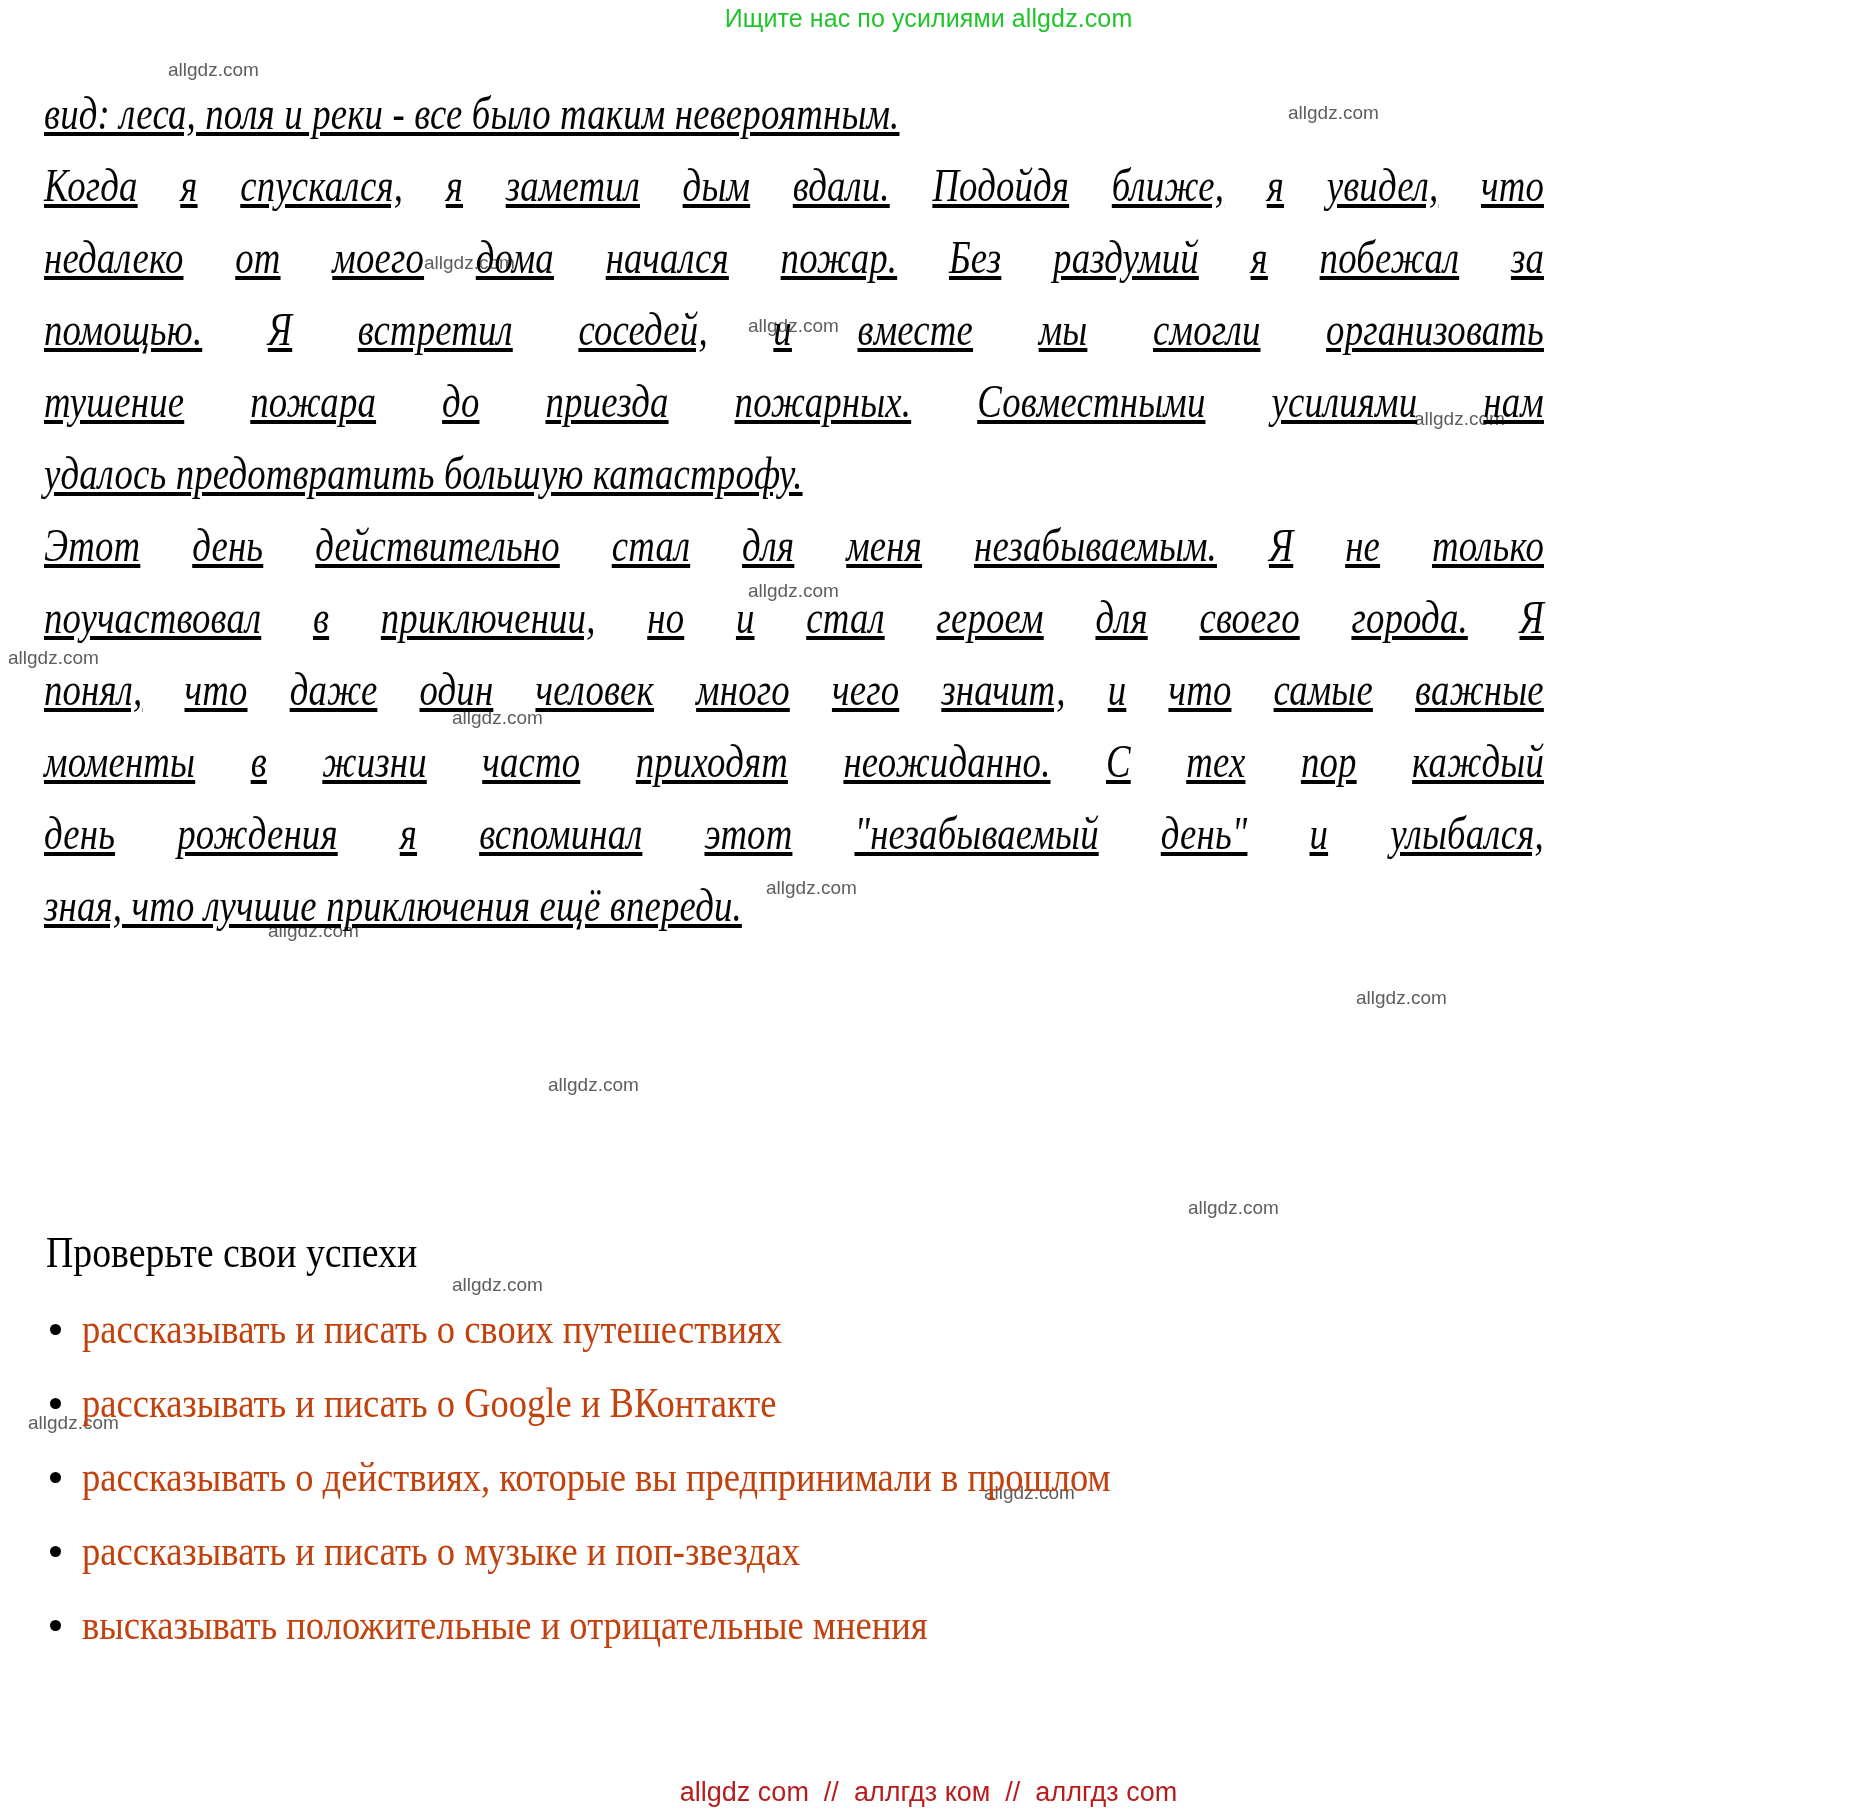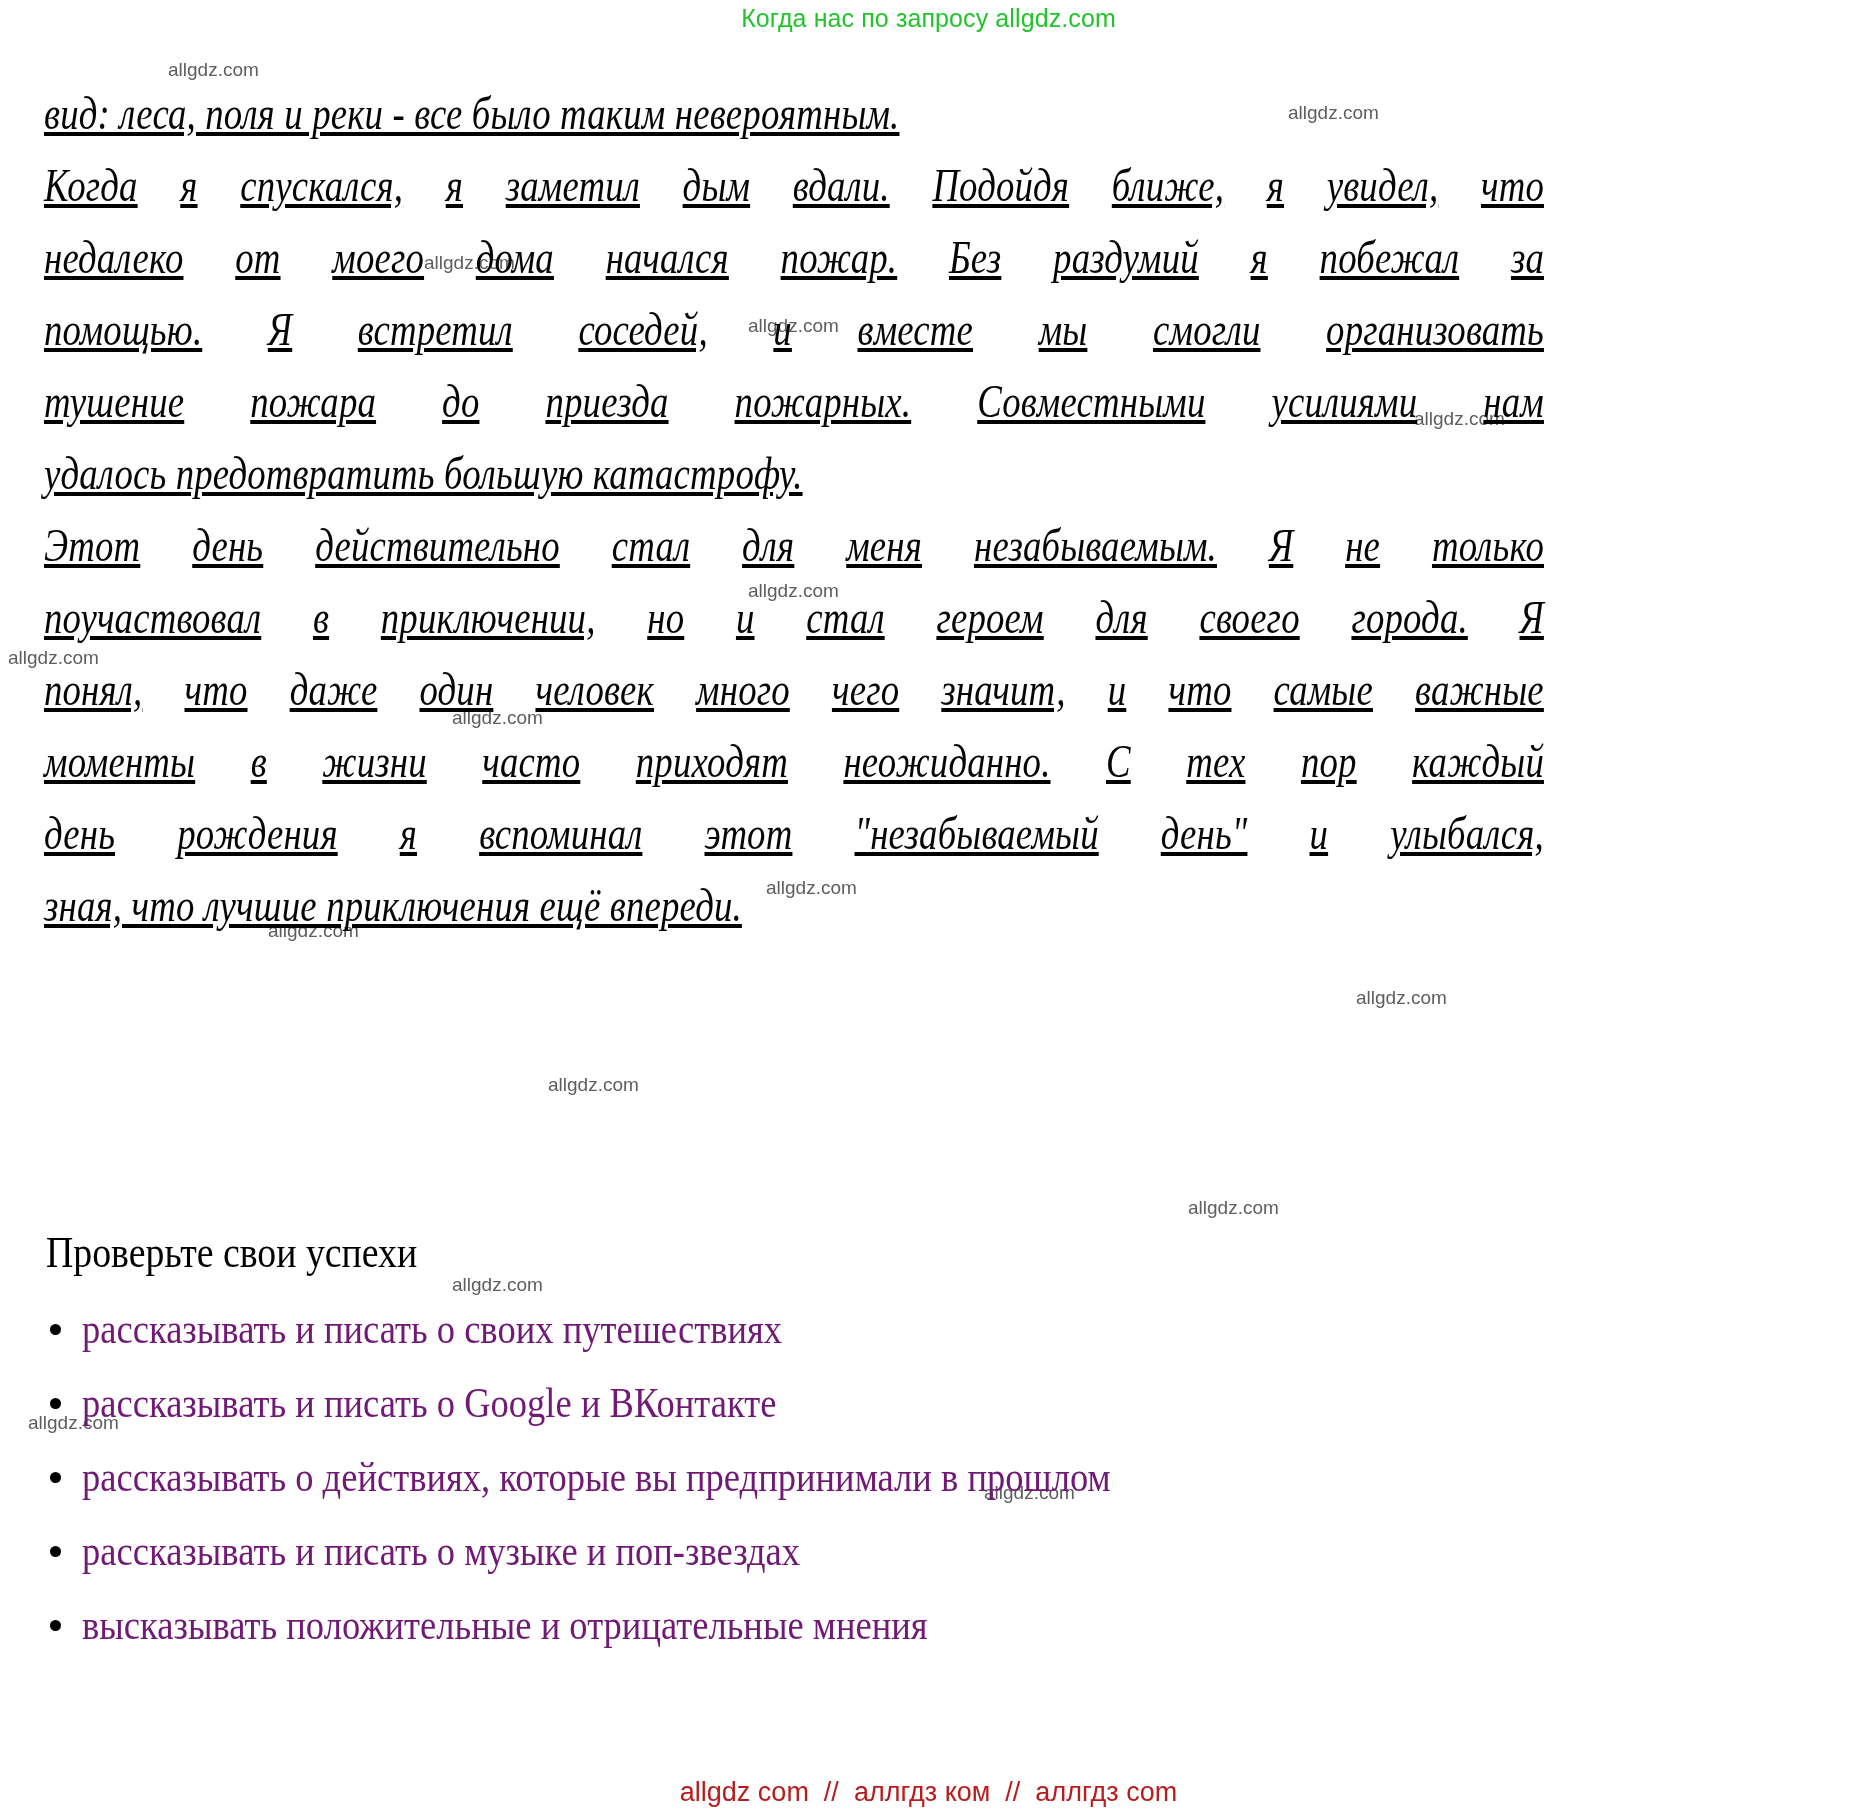--- a/index.html
+++ b/index.html
@@ -103,21 +103,21 @@
     padding: 0;
     list-style: none;
   }
   .checklist li {
     position: relative;
     padding-left: 38px;
     height: 74px;
     font-family: "Liberation Serif", "DejaVu Serif", serif;
     font-size: 43px;
     line-height: 58px;
-    color: #701a75;
+    color: #c2410c;
     white-space: nowrap;
   }
   .checklist li .bullet-dot {
     position: absolute;
     left: 6px;
     top: 24px;
     width: 11px;
     height: 11px;
     background: #000;
     border-radius: 50%;
@@ -145,21 +145,21 @@
     color: #b91c1c;
     white-space: pre;
   }
 </style>
 </head>
 <body>
 
 <div id="page">
 
   <div class="promo-bar">
-    <span class="promo-text">Когда нас по запросу allgdz.com</span>
+    <span class="promo-text">Ищите нас по усилиями allgdz.com</span>
   </div>
 
   <div id="watermark-layer">
       <div class="watermark" style="left: 168px; top: 57px; color: rgb(94, 94, 94);">allgdz.com</div>
       <div class="watermark" style="left: 1288px; top: 100px; color: rgb(94, 94, 94);">allgdz.com</div>
       <div class="watermark" style="left: 424px; top: 250px; color: rgb(94, 94, 94);">allgdz.com</div>
       <div class="watermark" style="left: 748px; top: 313px; color: rgb(94, 94, 94);">allgdz.com</div>
       <div class="watermark" style="left: 1414px; top: 406px; color: rgb(94, 94, 94);">allgdz.com</div>
       <div class="watermark" style="left: 748px; top: 578px; color: rgb(94, 94, 94);">allgdz.com</div>
       <div class="watermark" style="left: 8px; top: 645px; color: rgb(94, 94, 94);">allgdz.com</div>

